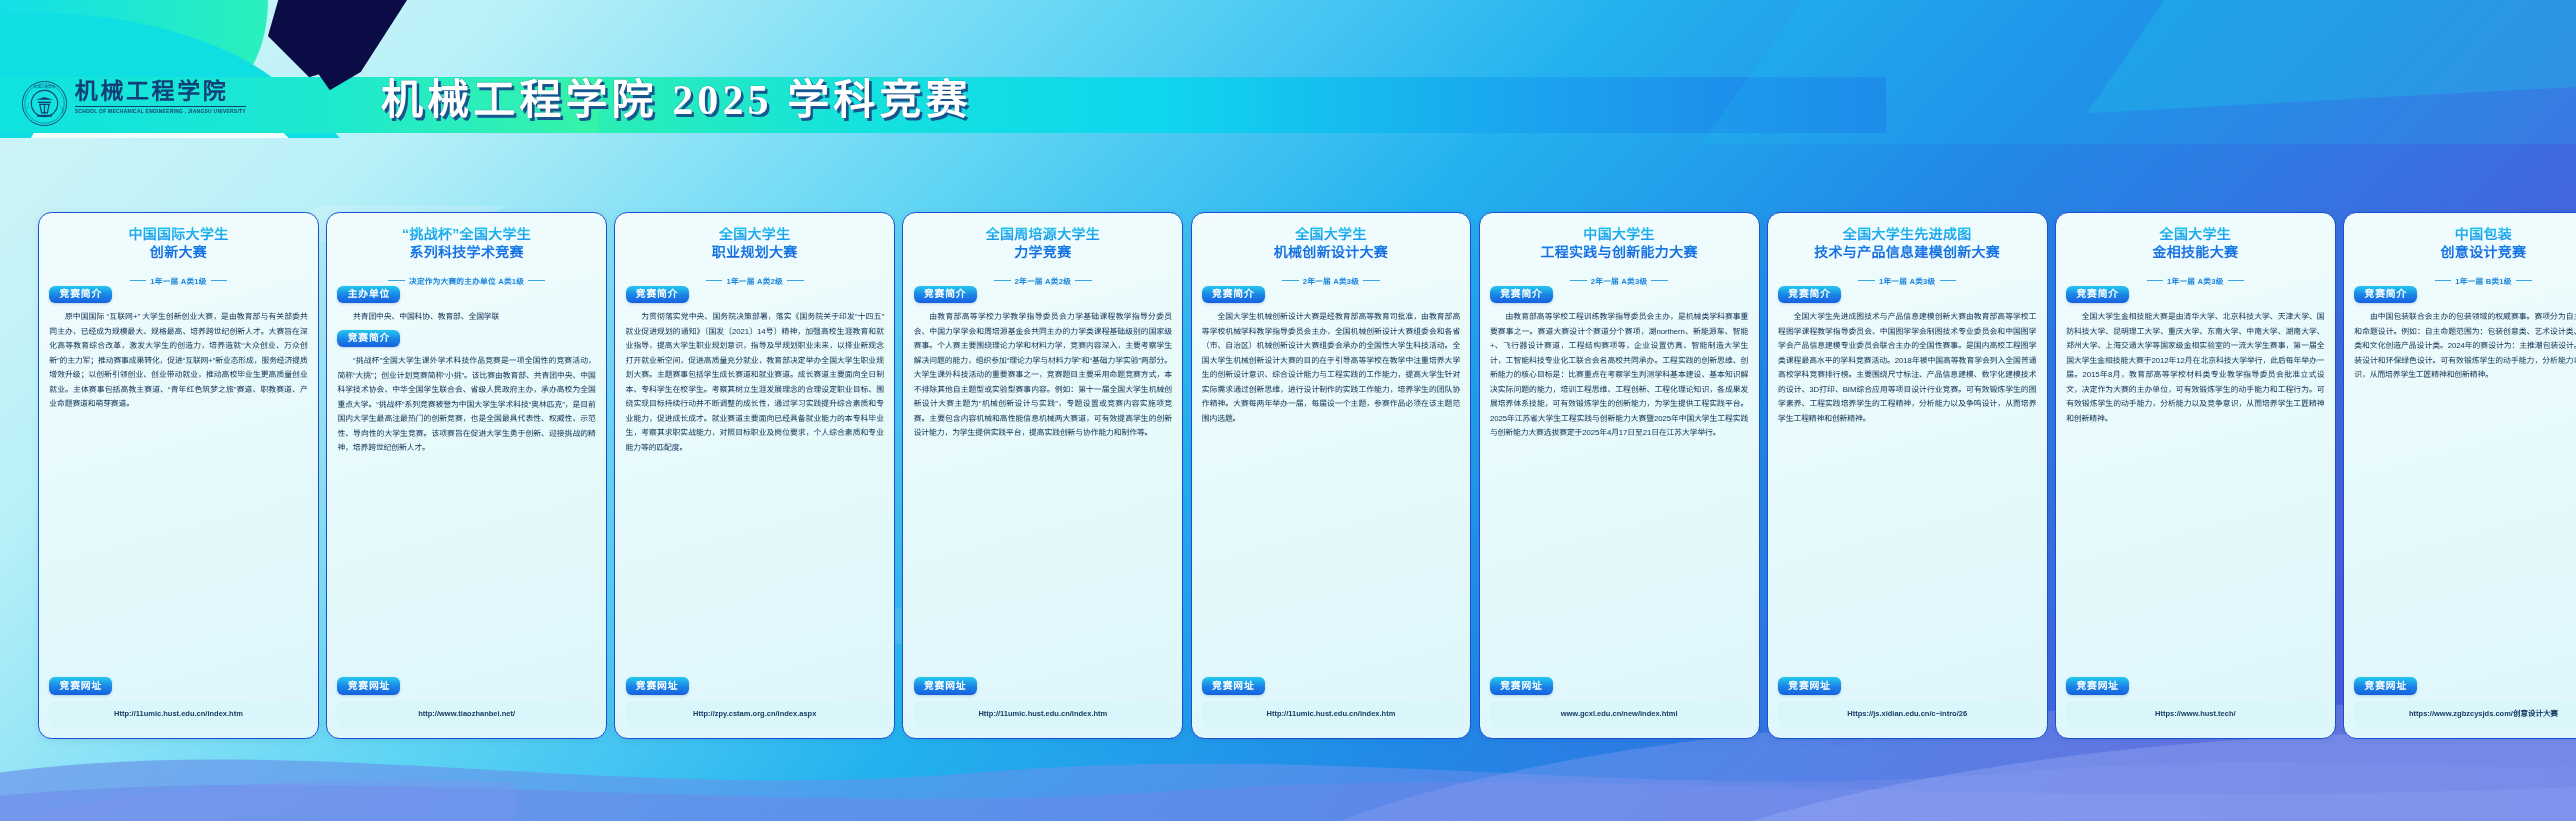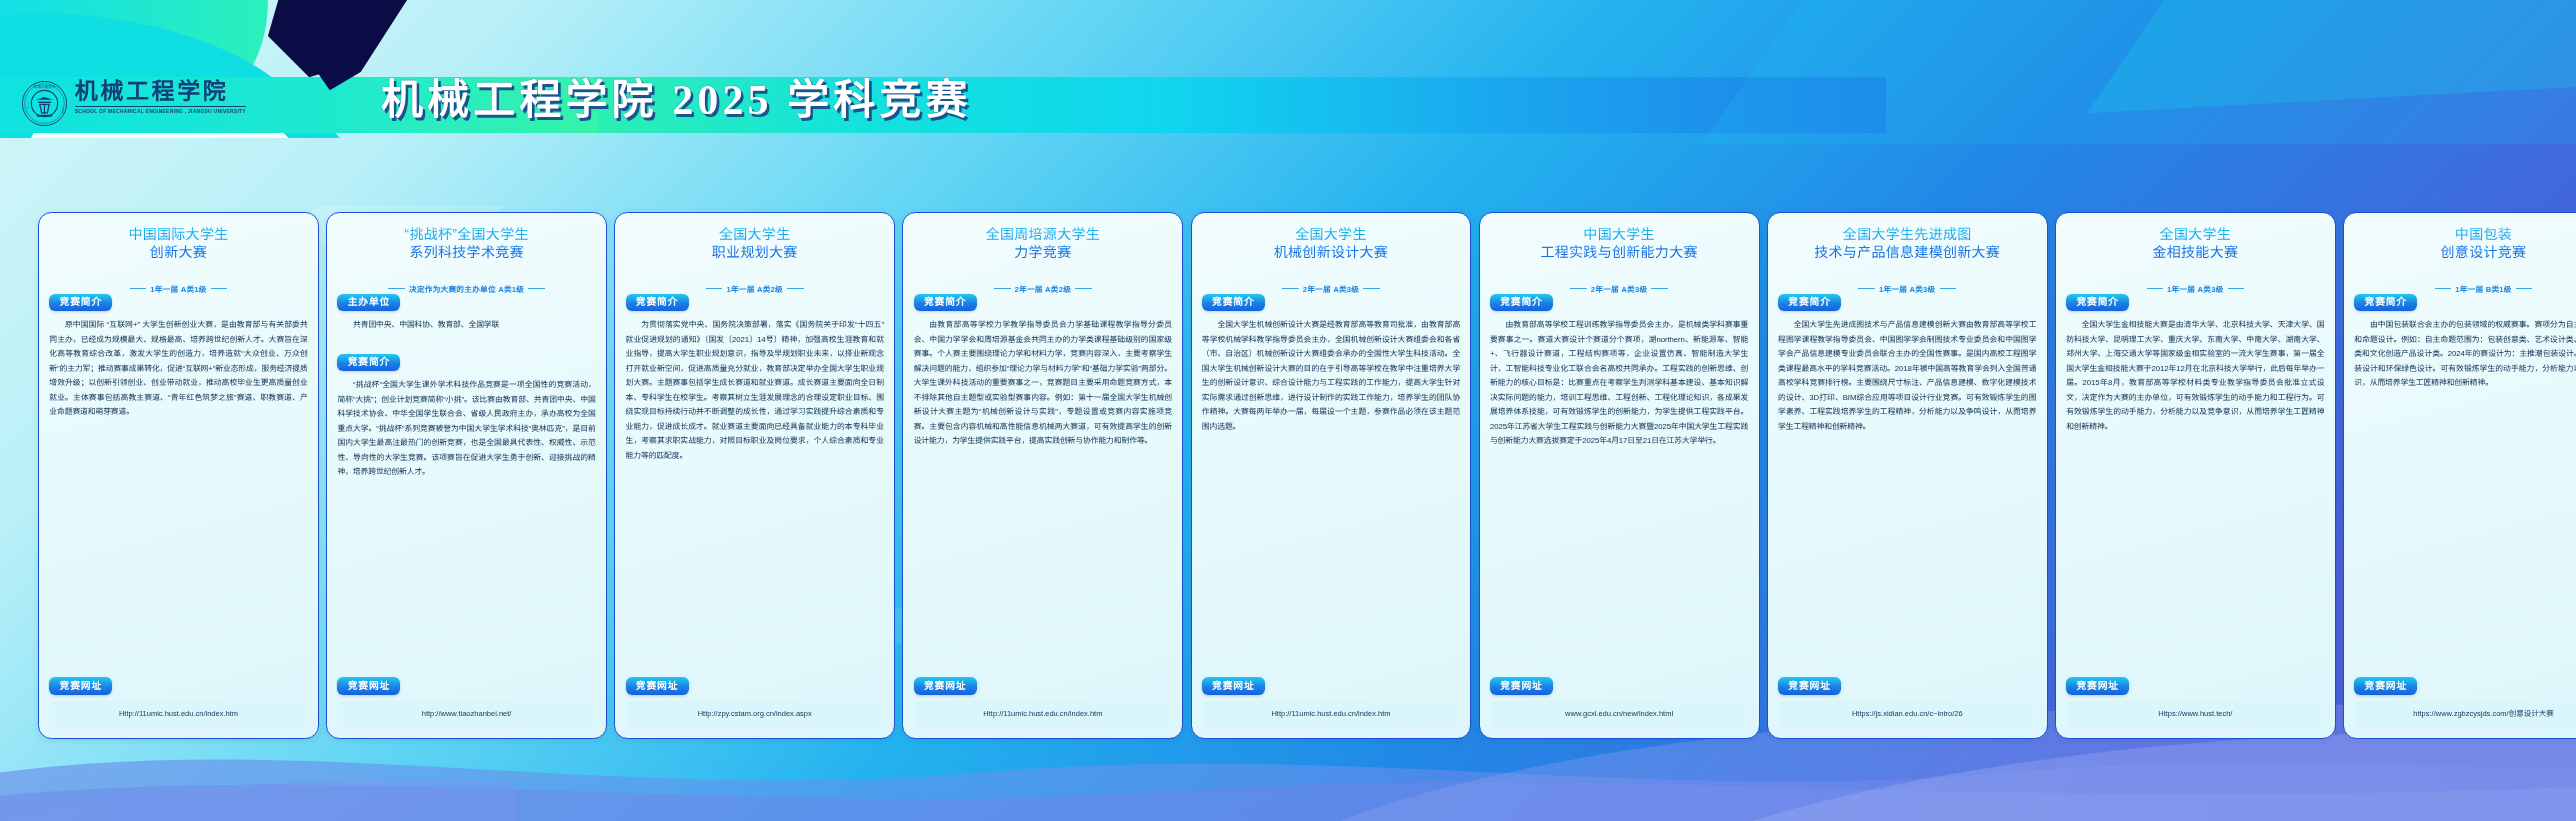--- a/index.html
+++ b/index.html
@@ -94,29 +94,29 @@
     border-radius: 13.4px;
     padding: 13.4px 10.3px 10.3px 10.3px;
     display: flex;
     flex-direction: column;
     position: relative;
     box-shadow: 0 1.5px 7.2px rgba(10,60,130,0.10);
   }
 
   .card-title {
     text-align: center;
-    font-weight: 400;
+    font-weight: 700;
     font-size: 14px;
     line-height: 1.26;
     letter-spacing: 0.3px;
     background: linear-gradient(180deg, #21c6f0 0%, #1577e6 65%, #1a5fd8 100%);
     -webkit-background-clip: text;
     background-clip: text;
     color: transparent;
-    margin-bottom: 21px;
+    margin-bottom: 13px;
     white-space: pre-line;
   }
 
   .card-sub {
     text-align: left;
     font-weight: 700;
     font-size: 7.7px;
     color: #1e86dd;
     letter-spacing: 0.2px;
     display: flex;
@@ -166,21 +166,21 @@
 
   .url-box {
     margin-top: 6.2px;
     border-radius: 7.2px;
     background: #d9f6fb;
     padding: 8.2px 3.1px;
     text-align: center;
     font-size: 7.5px;
     color: #1a3c63;
     word-break: break-all;
-    font-weight: 400;
+    font-weight: 700;
     line-height: 1.4;
   }
 </style>
 </head>
 <body>
 
 <div id="poster">
 
   <svg class="bg-svg" viewBox="0 0 5166 1594" preserveAspectRatio="none">
     <defs>
@@ -279,21 +279,21 @@
         <div class="card-sub">1年一届  A类1级</div>
         <div class="pill">竞赛简介</div>
         <div class="card-body">原中国国际 “互联网+” 大学生创新创业大赛，是由教育部与有关部委共同主办，已经成为规模最大、规格最高、培养跨世纪创新人才。大赛旨在深化高等教育综合改革，激发大学生的创造力，培养造就“大众创业、万众创新”的主力军；推动赛事成果转化，促进“互联网+”新业态形成，服务经济提质增效升级；以创新引领创业、创业带动就业，推动高校毕业生更高质量创业就业。主体赛事包括高教主赛道、“青年红色筑梦之旅”赛道、职教赛道、产业命题赛道和萌芽赛道。</div>
         <div class="card-footer"><div class="pill">竞赛网址</div><div class="url-box">Http://11umic.hust.edu.cn/index.htm</div></div>
       </div>
       <div class="card">
         <div class="card-title">“挑战杯”全国大学生
 系列科技学术竞赛</div>
         <div class="card-sub">决定作为大赛的主办单位  A类1级</div>
         <div class="pill">主办单位</div>
-        <div class="card-body" style="flex: 0 0 auto; margin-bottom: 21px;">共青团中央、中国科协、教育部、全国学联</div>
+        <div class="card-body" style="flex: 0 0 auto; margin-bottom: 5px;">共青团中央、中国科协、教育部、全国学联</div>
         <div class="pill">竞赛简介</div>
         <div class="card-body">“挑战杯”全国大学生课外学术科技作品竞赛是一项全国性的竞赛活动，简称“大挑”；创业计划竞赛简称“小挑”。该比赛由教育部、共青团中央、中国科学技术协会、中华全国学生联合会、省级人民政府主办，承办高校为全国重点大学。“挑战杯”系列竞赛被誉为中国大学生学术科技“奥林匹克”，是目前国内大学生最高注最热门的创新竞赛，也是全国最具代表性、权威性、示范性、导向性的大学生竞赛。该项赛旨在促进大学生勇于创新、迎接挑战的精神，培养跨世纪创新人才。</div>
         <div class="card-footer"><div class="pill">竞赛网址</div><div class="url-box">http://www.tiaozhanbei.net/</div></div>
       </div>
       <div class="card">
         <div class="card-title">全国大学生
 职业规划大赛</div>
         <div class="card-sub">1年一届  A类2级</div>
         <div class="pill">竞赛简介</div>
         <div class="card-body">为贯彻落实党中央、国务院决策部署，落实《国务院关于印发“十四五”就业促进规划的通知》（国发〔2021〕14号）精神，加强高校生涯教育和就业指导，提高大学生职业规划意识，指导及早规划职业未来，以择业新观念打开就业新空间，促进高质量充分就业，教育部决定举办全国大学生职业规划大赛。主题赛事包括学生成长赛道和就业赛道。成长赛道主要面向全日制本、专科学生在校学生。考察其树立生涯发展理念的合理设定职业目标、围绕实现目标持续行动并不断调整的成长性，通过学习实践提升综合素质和专业能力，促进成长成才。就业赛道主要面向已经具备就业能力的本专科毕业生，考察其求职实战能力，对照目标职业及岗位要求，个人综合素质和专业能力等的匹配度。</div>

